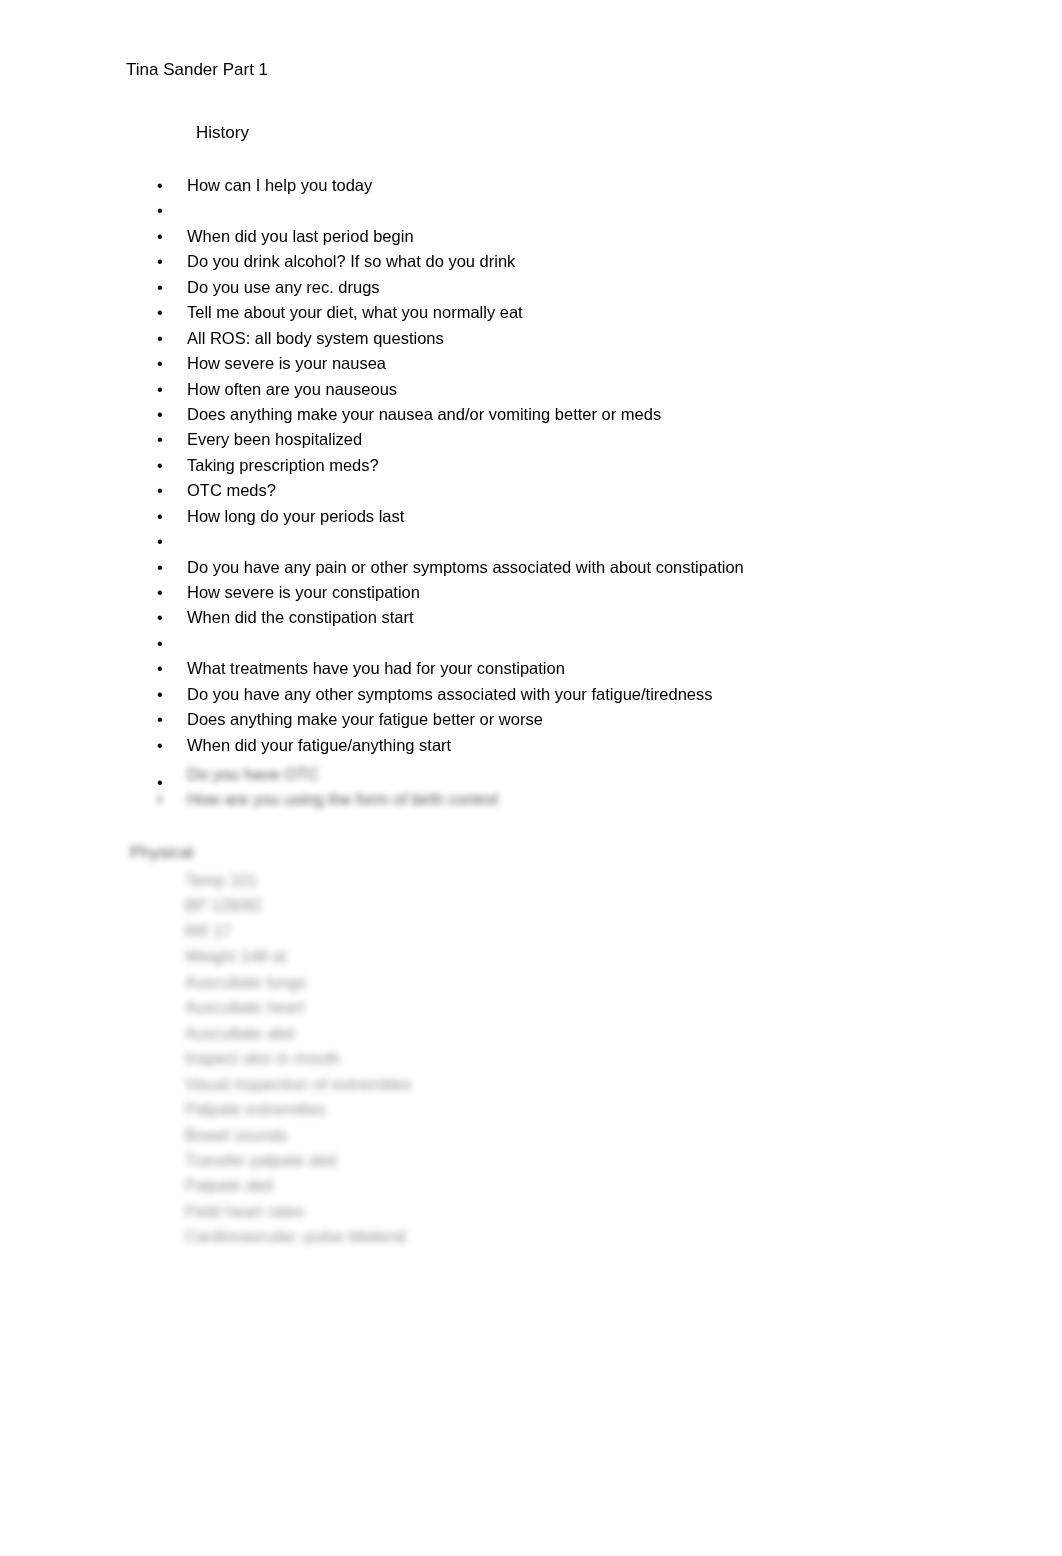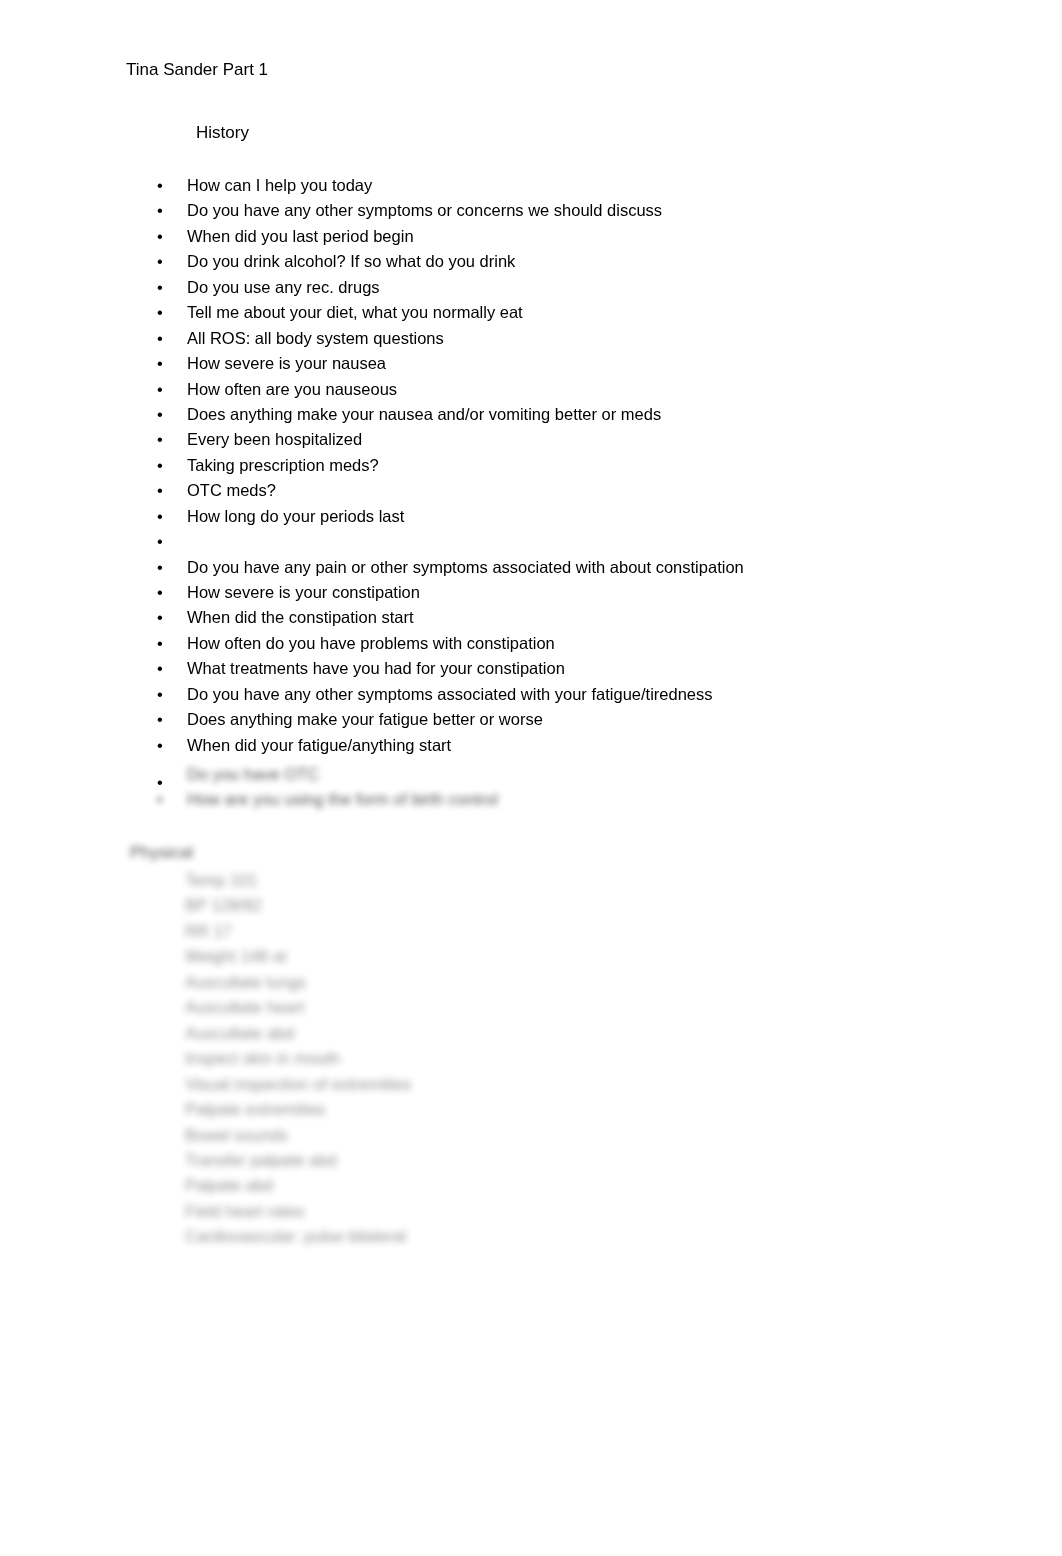--- a/index.html
+++ b/index.html
@@ -138,38 +138,38 @@
 <body>
 
 <div class="page">
 
   <div class="doc-title">Tina Sander Part 1</div>
 
   <div class="section-heading">History</div>
 
   <ul class="bullet-list" id="bullet-list">
       <li class="bullet-item"><span class="bullet-marker">•</span><span class="bullet-text">How can I help you today</span></li>
-      <li class="bullet-item"><span class="bullet-marker">•</span><span class="bullet-text">Do you have any other symptoms or concerns we should discuss</span></li>
+      <li class="bullet-item"><span class="bullet-marker">•</span></li>
       <li class="bullet-item"><span class="bullet-marker">•</span><span class="bullet-text">When did you last period begin</span></li>
       <li class="bullet-item"><span class="bullet-marker">•</span><span class="bullet-text">Do you drink alcohol? If so what do you drink</span></li>
       <li class="bullet-item"><span class="bullet-marker">•</span><span class="bullet-text">Do you use any rec. drugs</span></li>
       <li class="bullet-item"><span class="bullet-marker">•</span><span class="bullet-text">Tell me about your diet, what you normally eat</span></li>
       <li class="bullet-item"><span class="bullet-marker">•</span><span class="bullet-text">All ROS: all body system questions</span></li>
       <li class="bullet-item"><span class="bullet-marker">•</span><span class="bullet-text">How severe is your nausea</span></li>
       <li class="bullet-item"><span class="bullet-marker">•</span><span class="bullet-text">How often are you nauseous</span></li>
       <li class="bullet-item"><span class="bullet-marker">•</span><span class="bullet-text">Does anything make your nausea and/or vomiting better or meds</span></li>
       <li class="bullet-item"><span class="bullet-marker">•</span><span class="bullet-text">Every been hospitalized</span></li>
       <li class="bullet-item"><span class="bullet-marker">•</span><span class="bullet-text">Taking prescription meds?</span></li>
       <li class="bullet-item"><span class="bullet-marker">•</span><span class="bullet-text">OTC meds?</span></li>
       <li class="bullet-item"><span class="bullet-marker">•</span><span class="bullet-text">How long do your periods last</span></li>
       <li class="bullet-item"><span class="bullet-marker">•</span></li>
       <li class="bullet-item"><span class="bullet-marker">•</span><span class="bullet-text">Do you have any pain or other symptoms associated with about constipation</span></li>
       <li class="bullet-item"><span class="bullet-marker">•</span><span class="bullet-text">How severe is your constipation</span></li>
       <li class="bullet-item"><span class="bullet-marker">•</span><span class="bullet-text">When did the constipation start</span></li>
-      <li class="bullet-item"><span class="bullet-marker">•</span><span class="bullet-text">How often do you have problems with constipation</span></li>
+      <li class="bullet-item"><span class="bullet-marker">•</span></li>
       <li class="bullet-item"><span class="bullet-marker">•</span><span class="bullet-text">What treatments have you had for your constipation</span></li>
       <li class="bullet-item"><span class="bullet-marker">•</span><span class="bullet-text">Do you have any other symptoms associated with your fatigue/tiredness</span></li>
       <li class="bullet-item"><span class="bullet-marker">•</span><span class="bullet-text">Does anything make your fatigue better or worse</span></li>
       <li class="bullet-item"><span class="bullet-marker">•</span><span class="bullet-text">When did your fatigue/anything start</span></li>
     </ul>
 
   <div class="crisp-marker">•</div>
 
   <div class="blur-region">
     <div id="blur-layer">

